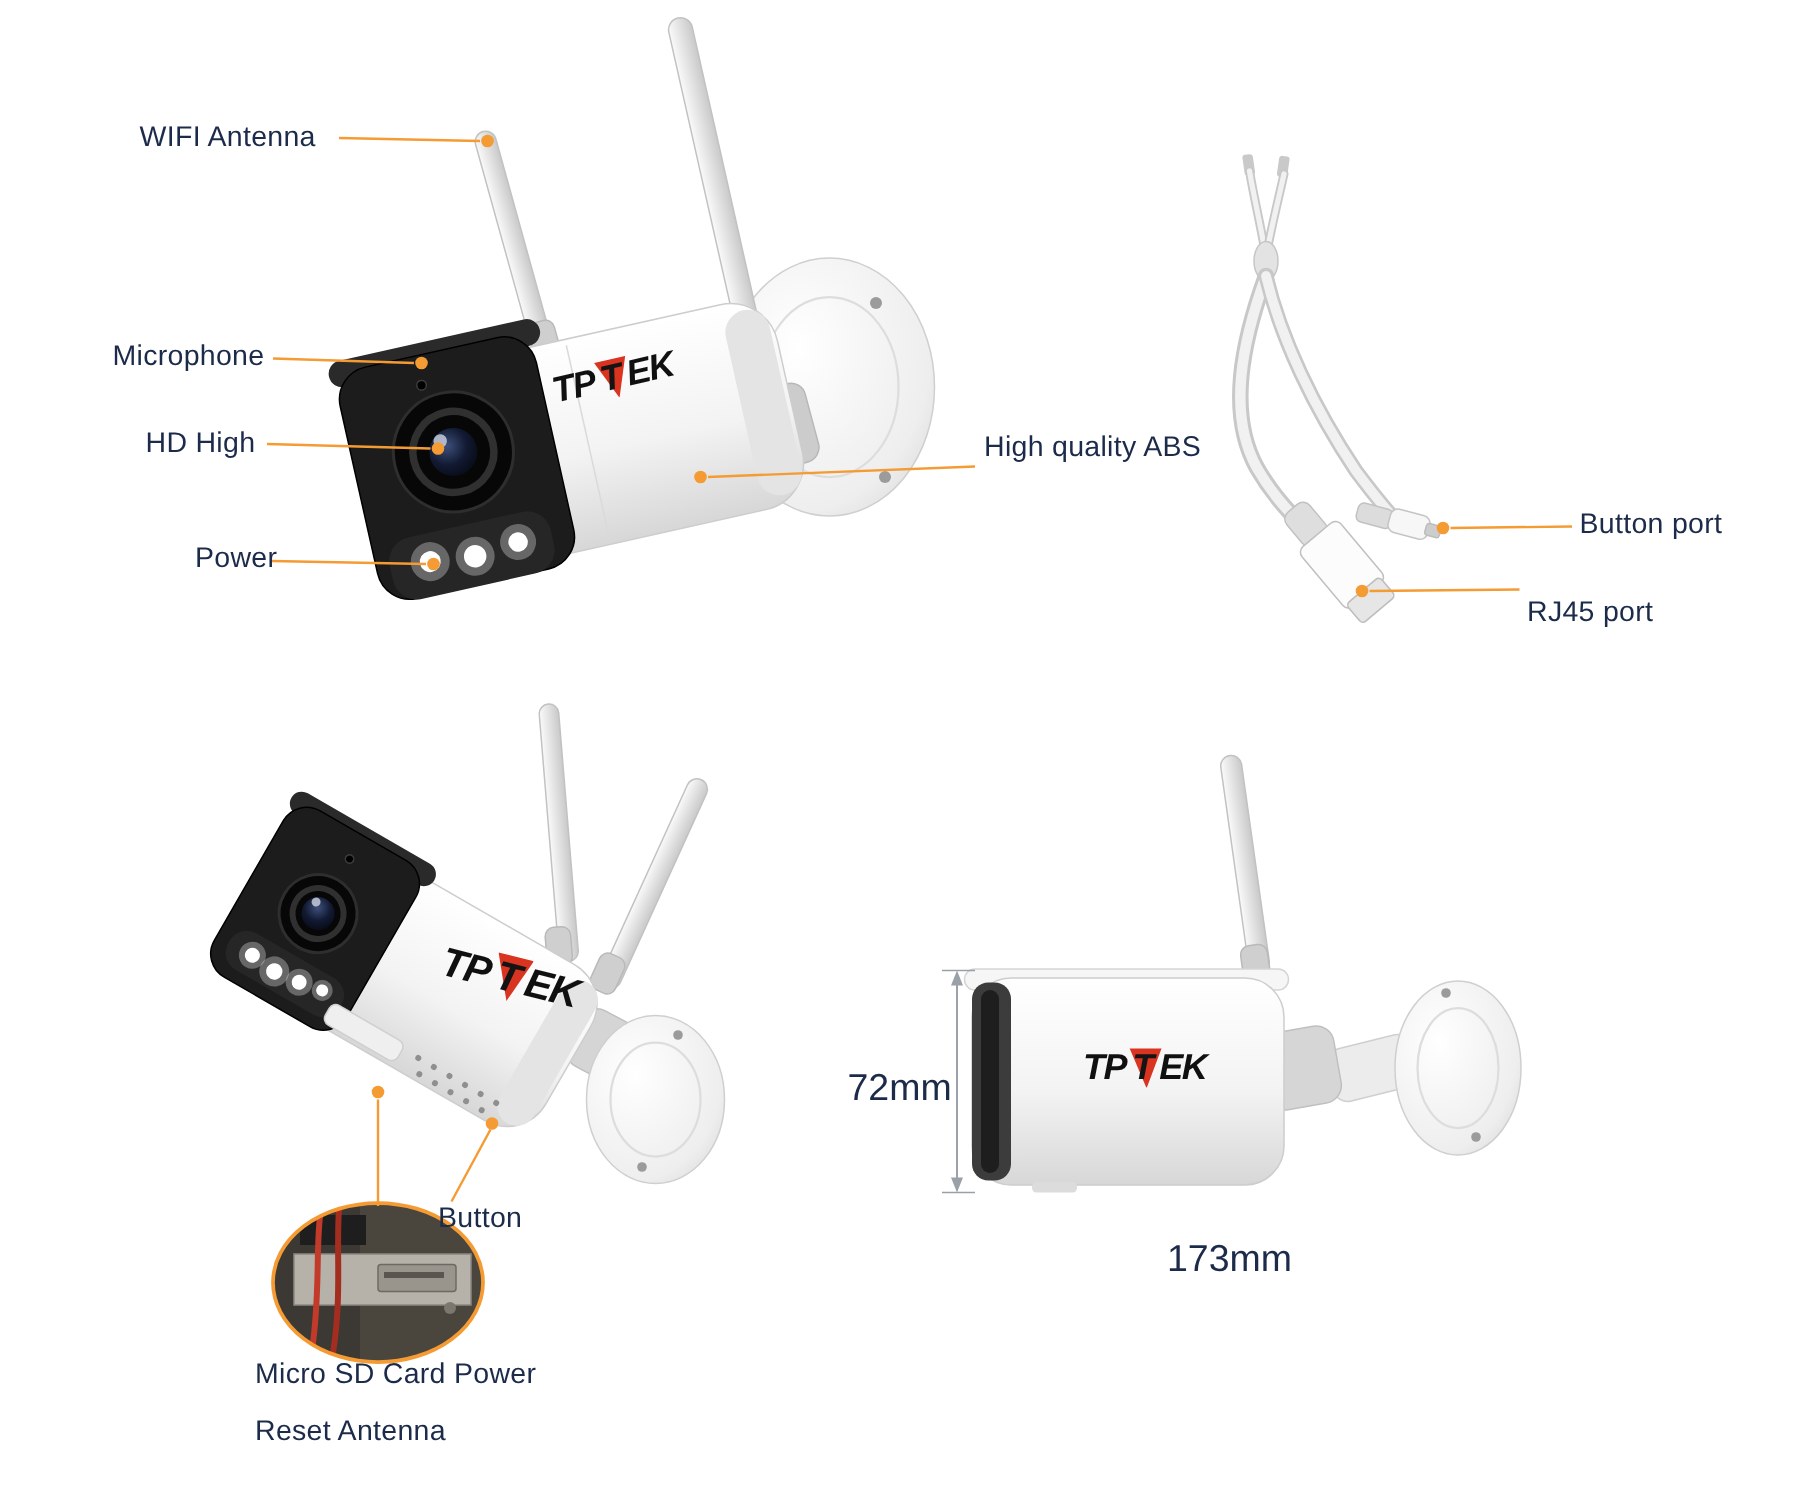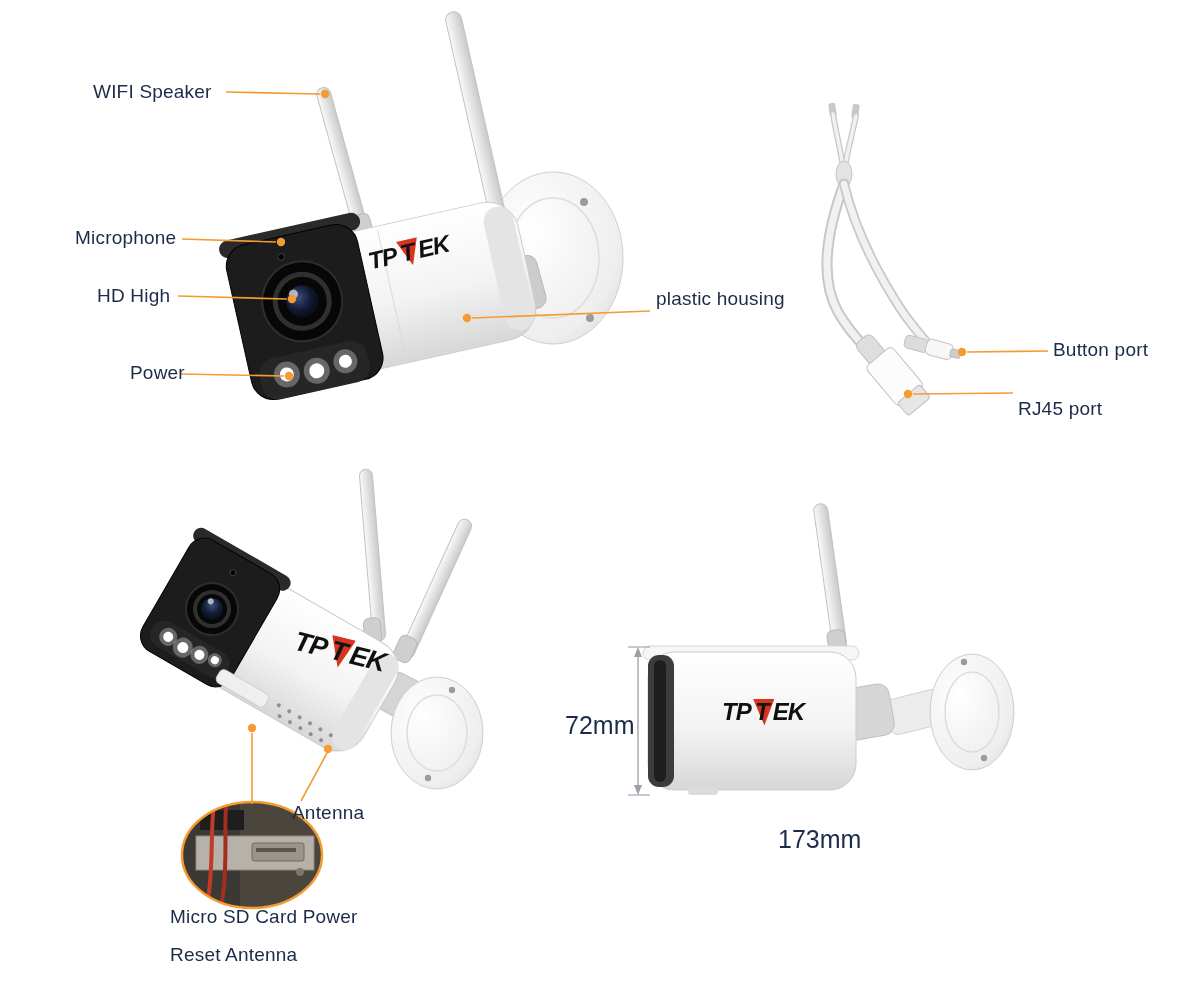--- a/index.html
+++ b/index.html
@@ -229,33 +229,33 @@
       <circle cx="289" cy="376" r="4.2"></circle>
       <circle cx="467" cy="318" r="4.2"></circle>
       <circle cx="962" cy="352" r="4.2"></circle>
       <circle cx="908" cy="394" r="4.2"></circle>
       <circle cx="328" cy="749" r="4.2"></circle>
       <circle cx="252" cy="728" r="4.2"></circle>
     </g>
   </g>
 </svg>
 
-<div class="label" style="left:93px;top:81px">WIFI Speaker</div>
+<div class="label" style="left:93px;top:81px">WIFI Antenna</div>
 <div class="label" style="left:75px;top:227px">Microphone</div>
 <div class="label" style="left:97px;top:285px">HD High</div>
 <div class="label" style="left:130px;top:362px">Power</div>
 
 <div class="label two-line" style="left:656px;top:281px">
-  <span>plastic housing</span>
+  <span>High quality ABS</span>
 </div>
 
 <div class="label" style="left:1053px;top:339px">Button port</div>
 <div class="label" style="left:1018px;top:398px">RJ45 port</div>
 
-<div class="label" style="left:292px;top:802px">Antenna</div>
+<div class="label" style="left:292px;top:802px">Button</div>
 <div class="label" style="left:170px;top:906px">Micro SD Card Power</div>
 <div class="label" style="left:170px;top:944px">Reset Antenna</div>
 
 <div class="dim" style="left:565px;top:711px">72mm</div>
 <div class="dim" style="left:778px;top:825px">173mm</div>
 
 <div class="logo" style="left:366px;top:250px;font-size:24px;transform:rotate(-13deg)">
   <span>TP</span>
     <span class="mid"><span class="tri"></span><span class="t">T</span></span>
     <span>EK</span>

